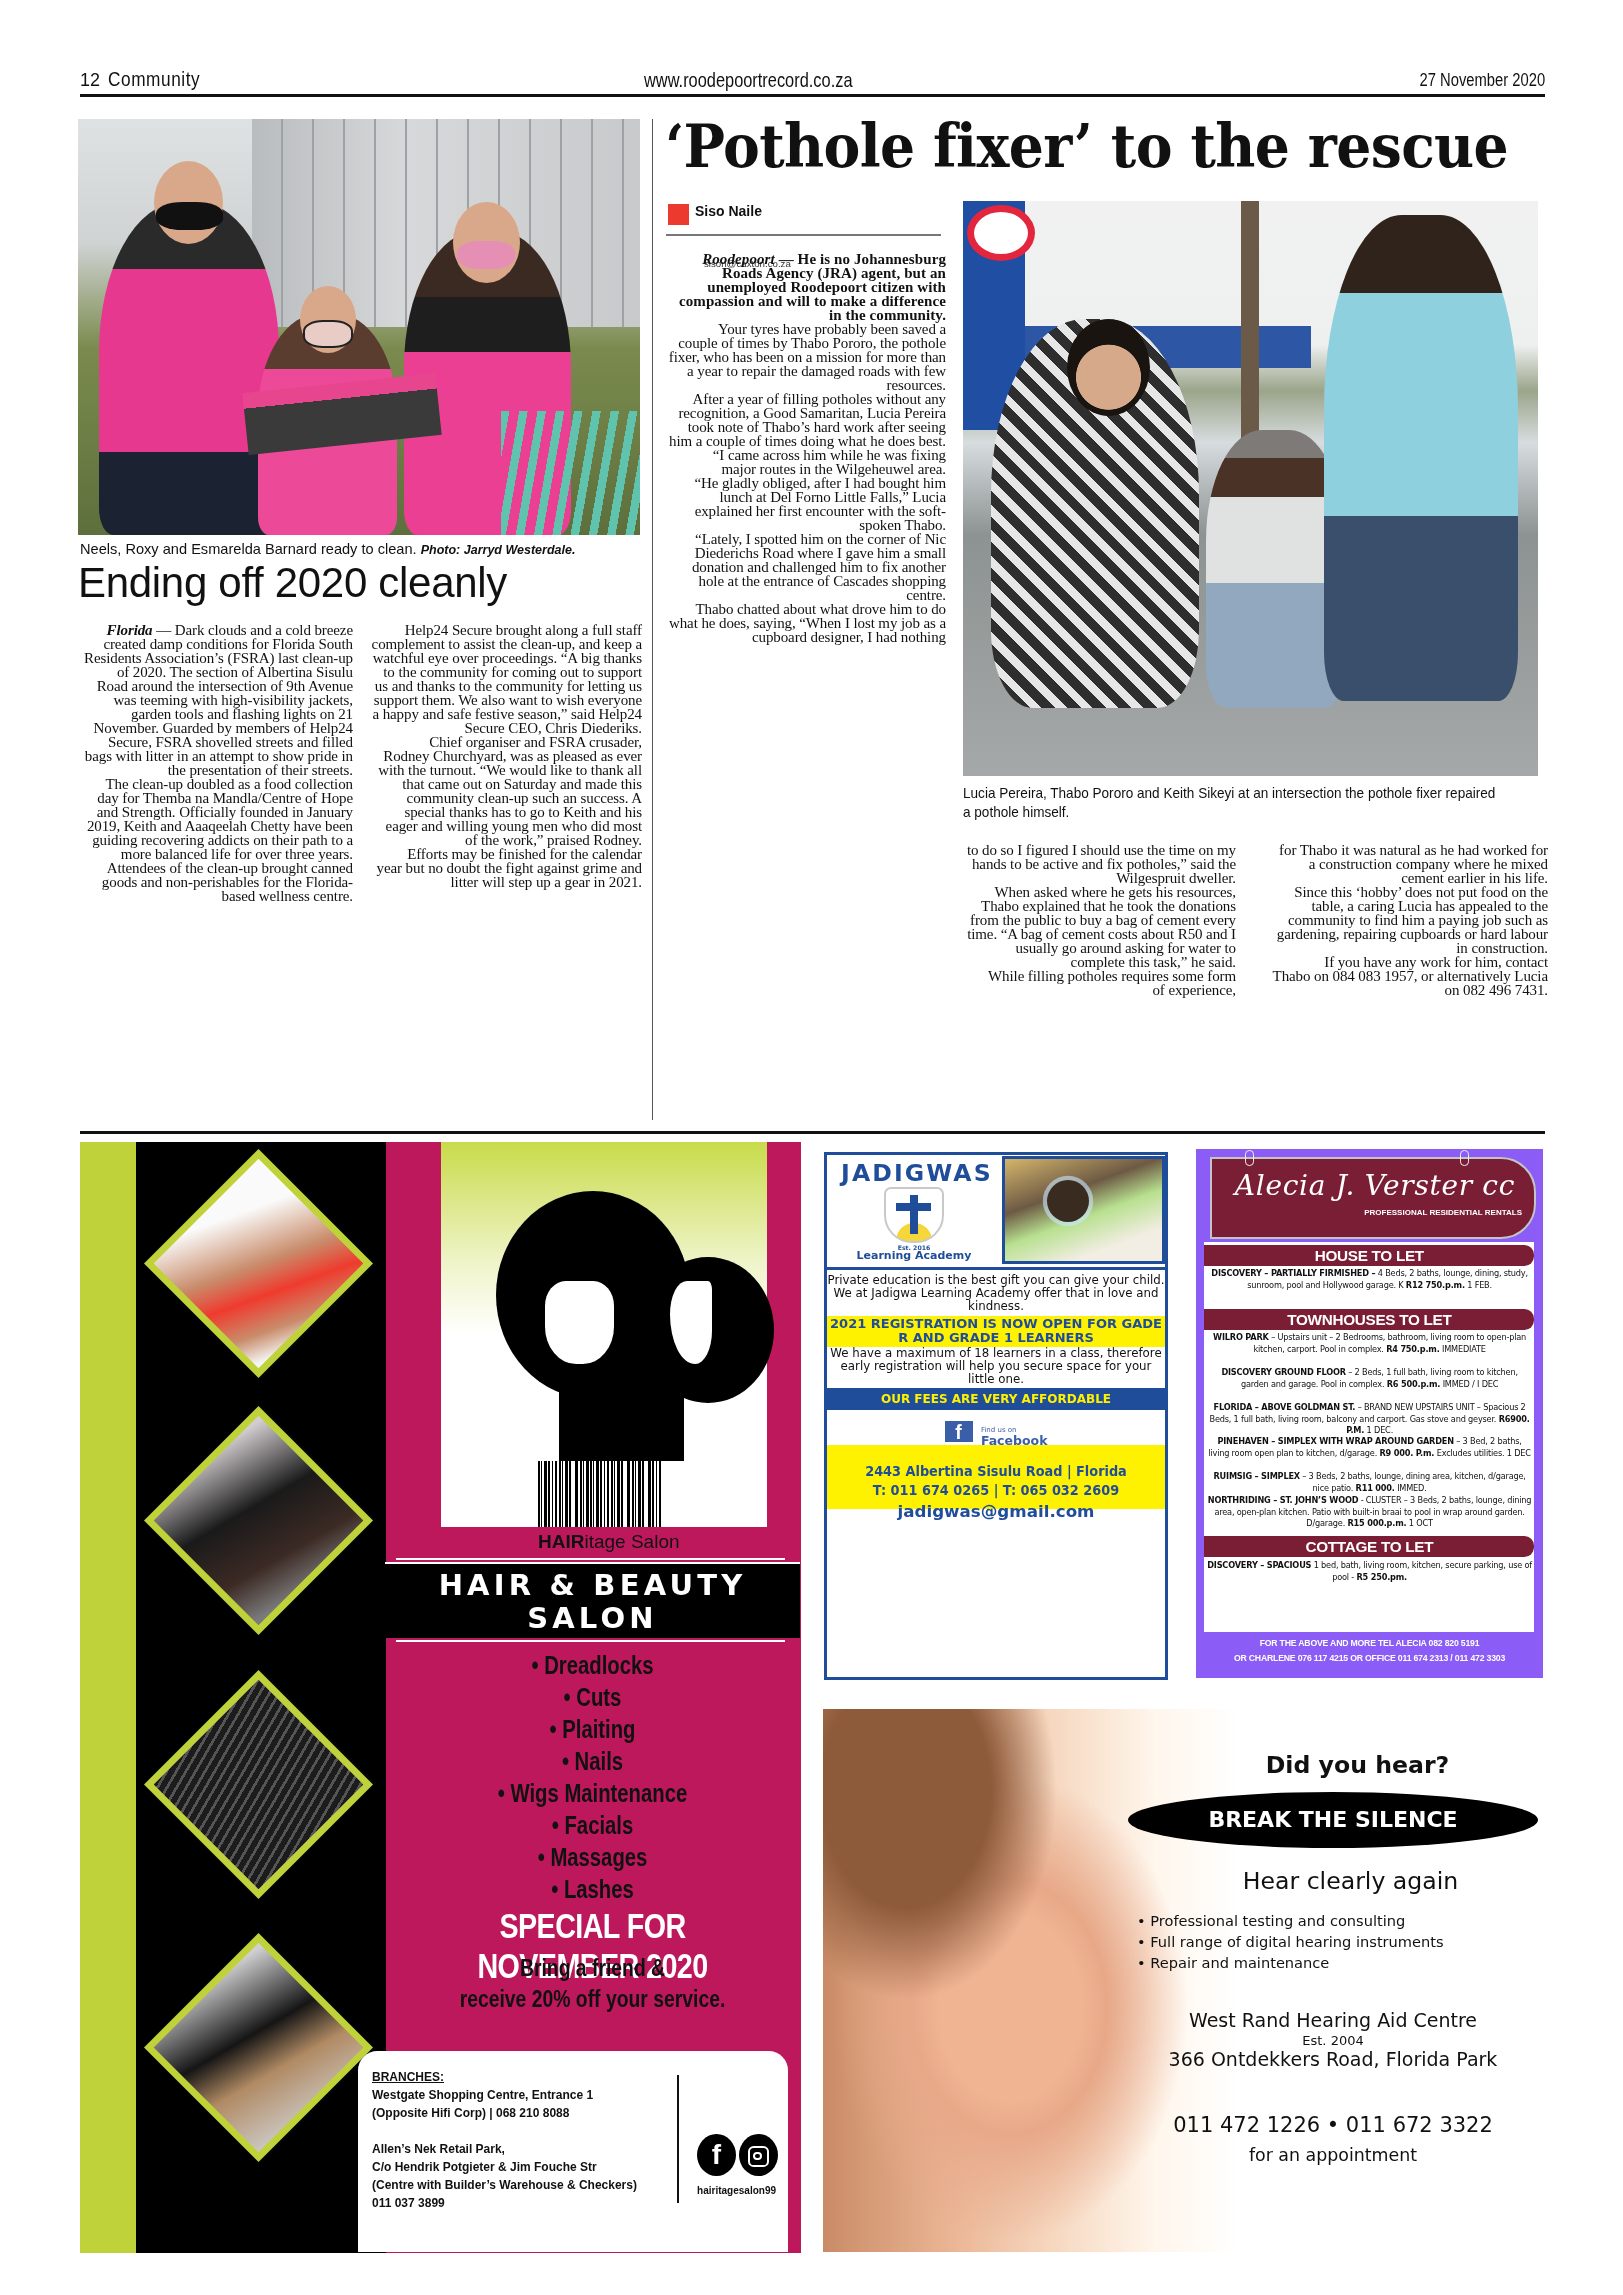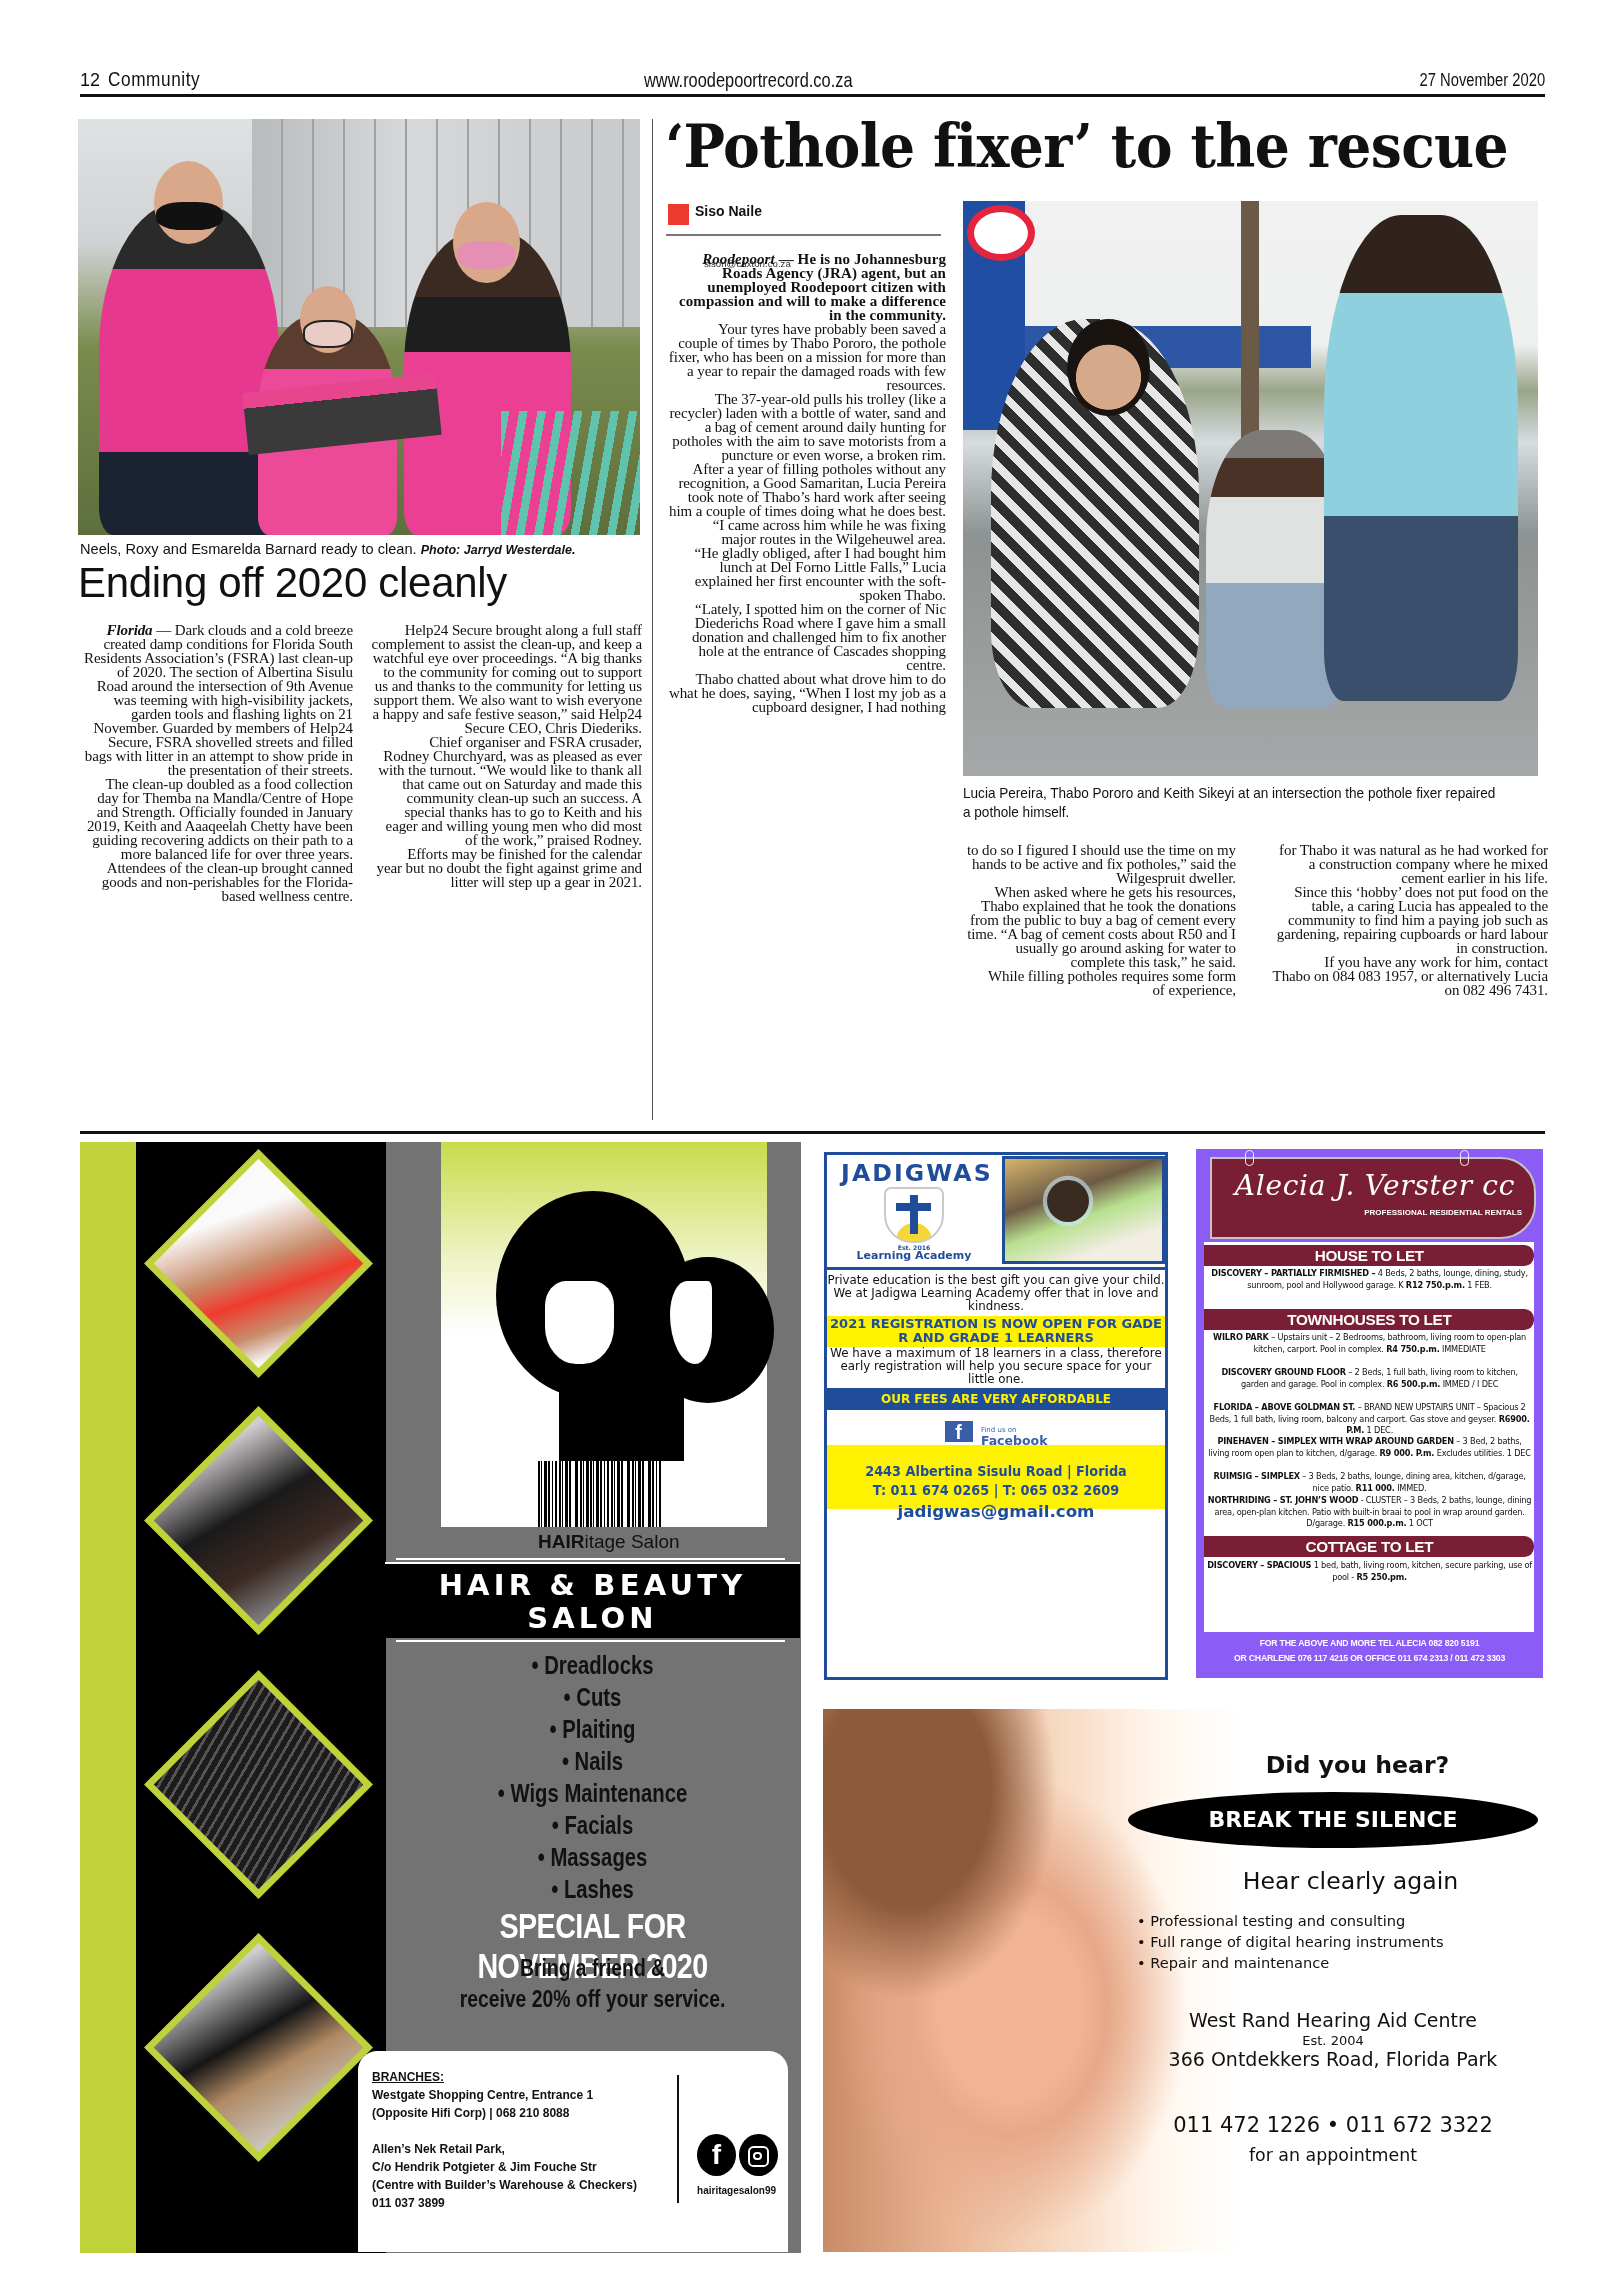--- a/index.html
+++ b/index.html
@@ -66,21 +66,21 @@
   .headline-2 { position: absolute; left: 665px; top: 111px; font-family: "DejaVu Serif", serif; font-size: 60px; white-space: nowrap; transform: scaleX(0.92); transform-origin: left; letter-spacing: -0.7px; }
   .byline { position: absolute; left: 666px; top: 203px; width: 275px; height: 33px; border-bottom: 2.1px solid #777; font-family: "Liberation Sans", sans-serif; }
   .byline .swatch { position: absolute; left: 2.1px; top: 0.7px; width: 21px; height: 21px; background: #ec3a2e; }
   .byline .name { position: absolute; left: 29px; top: 0; font-size: 14px; font-weight: bold; }
   .byline .email { position: absolute; left: 38px; top: 15.3px; font-size: 9.7px; color: #333; margin-top: 40px; }
   .caption-2 { position: absolute; left: 963px; top: 784px; width: 583px; font-family: "Liberation Sans", sans-serif; font-size: 14.6px; line-height: 19.4px; transform: scaleX(0.93); transform-origin: left; }
 
   .section-rule { position: absolute; left: 80px; top: 1131px; width: 1465px; height: 2.8px; background: #111; }
 
   
-  .ad-salon { position: absolute; left: 80px; top: 1142px; width: 721px; height: 1111px; background: #737373; overflow: hidden; }
+  .ad-salon { position: absolute; left: 80px; top: 1142px; width: 721px; height: 1111px; background: #be185d; overflow: hidden; }
   .ad-salon .left-strip { position:absolute; left: 0; top: 0; width: 56px; height: 100%; background:#bfd239; }
   .ad-salon .black-col { position:absolute; left: 56px; top: 0; width: 250px; height: 100%; background: #000; }
   .ad-salon .diamond { position:absolute; left: 64px; width: 229px; height: 229px; }
   .ad-salon .diamond .shape { position:absolute; inset:0; clip-path: polygon(50% 0, 100% 50%, 50% 100%, 0 50%); background:#bfd239; }
   .ad-salon .diamond .inner { position:absolute; inset: 9.7px; clip-path: polygon(50% 0, 100% 50%, 50% 100%, 0 50%); }
   .d1 { top: 7px; } .d1 .inner { background: linear-gradient(160deg,#fafafa 30%, #c98d6c 50%, #ef3b2e 62%, #c98d6c 75%, #f5f5f5 85%); }
   .d2 { top: 264px; } .d2 .inner { background: linear-gradient(150deg,#d2cdd0 20%, #1a1a1a 45%, #3c2a24 65%, #7b7b7b 80%); }
   .d3 { top: 528px; } .d3 .inner { background: repeating-linear-gradient(120deg,#1c1c1c 0 5.6px,#555 5.6px 8.3px), #e5b7c9; }
   .d4 { top: 791px; } .d4 .inner { background: linear-gradient(150deg,#cfcfcf 20%, #151515 45%, #b08a63 60%, #d0d0d0 85%); }
 
@@ -222,21 +222,20 @@
 <h1 class="headline-2">‘Pothole fixer’ to the rescue</h1>
 <div class="byline">
   <span class="swatch"></span>
   <span class="name">Siso Naile</span>
   <span class="email">sison@caxton.co.za</span>
 </div>
 
 <div class="col col-b1">
   <p class="first lead"><span class="dateline">Roodepoort</span><span> — He is no Johannesburg Roads Agency (JRA) agent, but an unemployed Roodepoort citizen with compassion and will to make a difference in the community.</span></p>
   <p>Your tyres have probably been saved a couple of times by Thabo Pororo, the pothole fixer, who has been on a mission for more than a year to repair the damaged roads with few resources.</p>
-  <p>The 37-year-old pulls his trolley (like a recycler) laden with a bottle of water, sand and a bag of cement around daily hunting for potholes with the aim to save motorists from a puncture or even worse, a broken rim.</p>
   <p>After a year of filling potholes without any recognition, a Good Samaritan, Lucia Pereira took note of Thabo’s hard work after seeing him a couple of times doing what he does best.</p>
   <p>“I came across him while he was fixing major routes in the Wilgeheuwel area.</p>
   <p>“He gladly obliged, after I had bought him lunch at Del Forno Little Falls,” Lucia explained her first encounter with the soft-spoken Thabo.</p>
   <p>“Lately, I spotted him on the corner of Nic Diederichs Road where I gave him a small donation and challenged him to fix another hole at the entrance of Cascades shopping centre.</p>
   <p>Thabo chatted about what drove him to do what he does, saying, “When I lost my job as a cupboard designer, I had nothing</p>
 </div>
 
 <div class="photo" id="photo2" title="Three people crouching and standing at a road intersection beside an Engen 1plus garage">
   <div class="canopy"></div>
   <div class="sign"></div>

